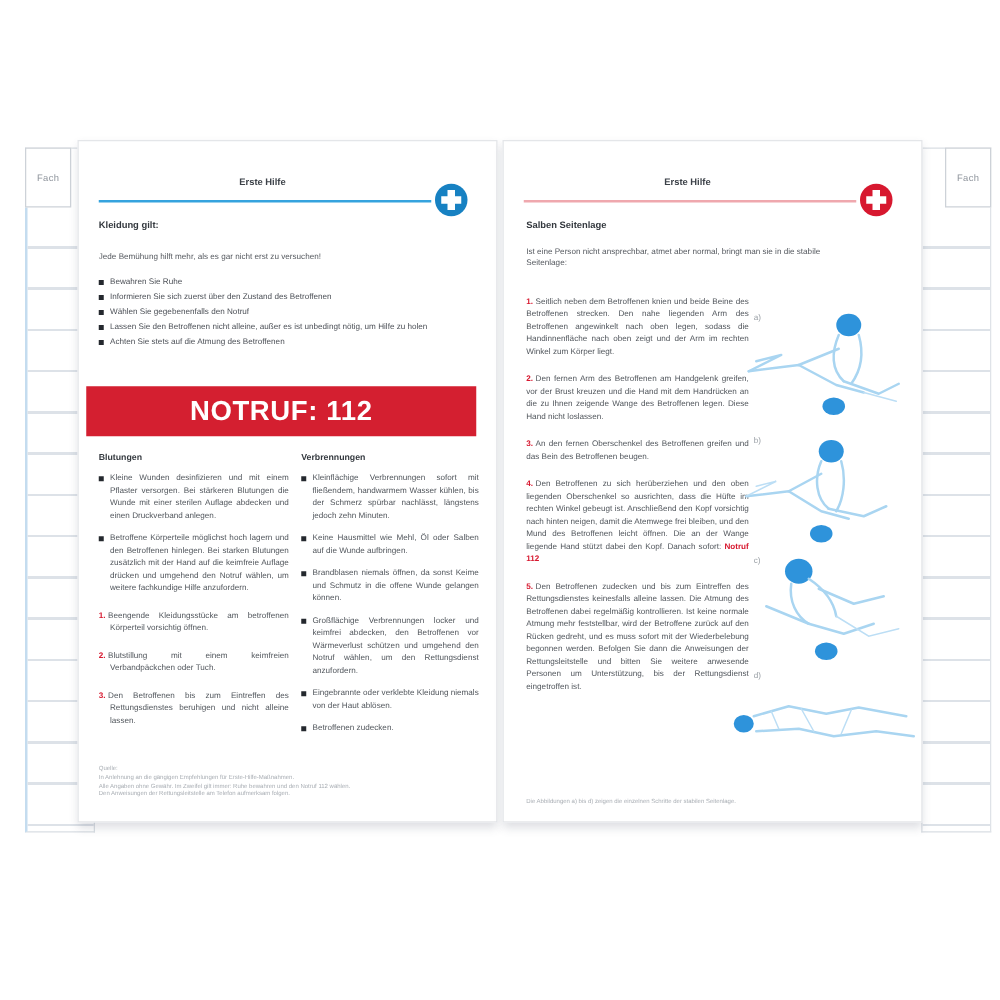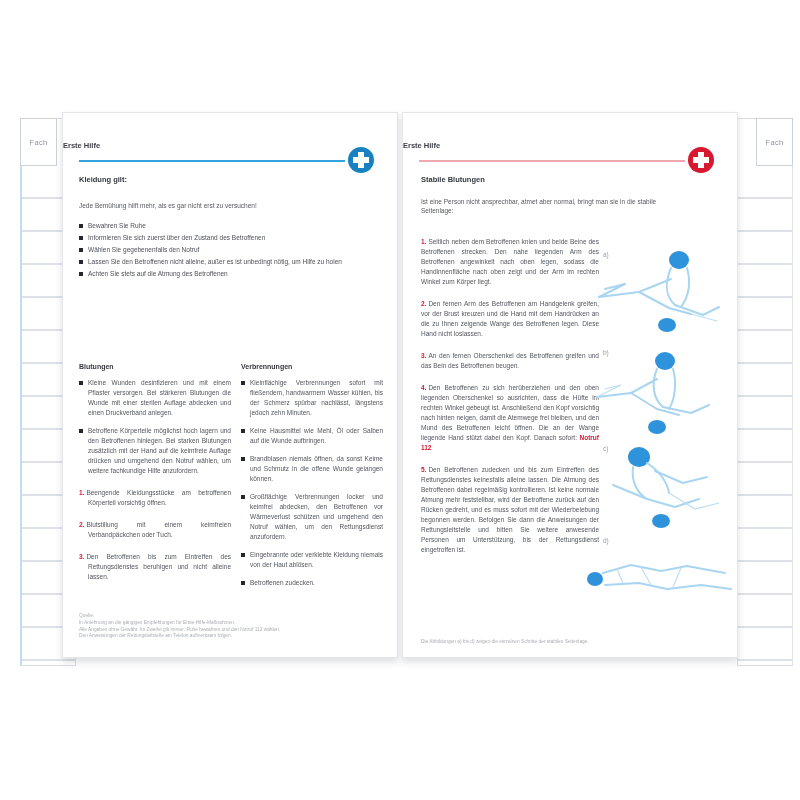--- a/index.html
+++ b/index.html
@@ -23,21 +23,21 @@
   .divider.left .tab{left:-2px;}
   .divider.right .tab{right:-1px;}
 
   
   .page{position:absolute;top:112px;width:336px;height:546px;background:#ffffff;
     border:1px solid #e4e6e9;box-sizing:border-box;
     box-shadow:0 4px 7px rgba(70,80,100,0.18);}
   .page.left{left:62px;}
   .page.right{left:402px;}
 
-  .page-title{position:absolute;top:28px;left:0;right:40px;
+  .page-title{position:absolute;top:28px;left:0;right:40px;text-align:center;
     font-size:7.5px;font-weight:bold;color:#3c4148;}
   .header-line{position:absolute;top:47px;left:16px;height:2px;}
   .page.left .header-line{width:266px;background:#35a3de;}
   .page.right .header-line{width:266px;background:#efa8ae;}
   .cross-badge{position:absolute;top:34px;left:285px;width:26px;height:26px;border-radius:50%;}
   .cross-badge.blue{background:#1781c2;}
   .cross-badge.red{background:#d7182f;}
   .cross-badge .bar-v, .cross-badge .bar-h{position:absolute;background:#ffffff;}
   .cross-badge .bar-v{left:10px;top:5px;width:6px;height:16px;}
   .cross-badge .bar-h{left:5px;top:10px;width:16px;height:6px;}
@@ -112,20 +112,23 @@
     <div class="intro" style="top:88px;width:300px;">Jede Bemühung hilft mehr, als es gar nicht erst zu versuchen!</div>
 
     <ul class="gen-list">
       <li><span>Bewahren Sie Ruhe</span></li>
       <li><span>Informieren Sie sich zuerst über den Zustand des Betroffenen</span></li>
       <li><span>Wählen Sie gegebenenfalls den Notruf</span></li>
       <li style="width:285px;"><span>Lassen Sie den Betroffenen nicht alleine, außer es ist unbedingt nötig, um Hilfe zu holen</span></li>
       <li><span>Achten Sie stets auf die Atmung des Betroffenen</span></li>
     </ul>
 
+    <div class="banner">
+      <span>NOTRUF: 112</span>
+    </div>
 
     <div class="cols">
       <div class="col c1">
         <div class="col-title">Blutungen</div>
         <div class="para bullet"><span>Kleine Wunden desinfizieren und mit einem Pflaster versorgen. Bei stärkeren Blutungen die Wunde mit einer sterilen Auflage abdecken und einen Druckverband anlegen.</span></div>
         <div class="para bullet"><span>Betroffene Körperteile möglichst hoch lagern und den Betroffenen hinlegen. Bei starken Blutungen zusätzlich mit der Hand auf die keimfreie Auflage drücken und umgehend den Notruf wählen, um weitere fachkundige Hilfe anzufordern.</span></div>
         <div class="para numbered">
           <span class="rnum">1.</span><span>Beengende Kleidungsstücke am betroffenen Körperteil vorsichtig öffnen.</span>
         </div>
         <div class="para numbered">
@@ -155,21 +158,21 @@
   </div>
 
   <div class="page right">
     <div class="page-title">Erste Hilfe</div>
     <div class="header-line"></div>
     <div class="cross-badge red">
       <div class="bar-v"></div>
       <div class="bar-h"></div>
     </div>
 
-    <div class="section-title" style="top:62px;left:18px;">Stabile Blutungen</div>
+    <div class="section-title" style="top:62px;left:18px;">Salben Seitenlage</div>
     <div class="intro" style="top:84px;left:18px;width:262px;">Ist eine Person nicht ansprechbar, atmet aber normal, bringt man sie in die stabile Seitenlage:</div>
 
     <div class="steps">
       <div class="step">
         <span class="rnum">1.</span><span>Seitlich neben dem Betroffenen knien und beide Beine des Betroffenen strecken. Den nahe liegenden Arm des Betroffenen angewinkelt nach oben legen, sodass die Handinnenfläche nach oben zeigt und der Arm im rechten Winkel zum Körper liegt.</span>
       </div>
       <div class="step">
         <span class="rnum">2.</span><span>Den fernen Arm des Betroffenen am Handgelenk greifen, vor der Brust kreuzen und die Hand mit dem Handrücken an die zu Ihnen zeigende Wange des Betroffenen legen. Diese Hand nicht loslassen.</span>
       </div>
       <div class="step">

